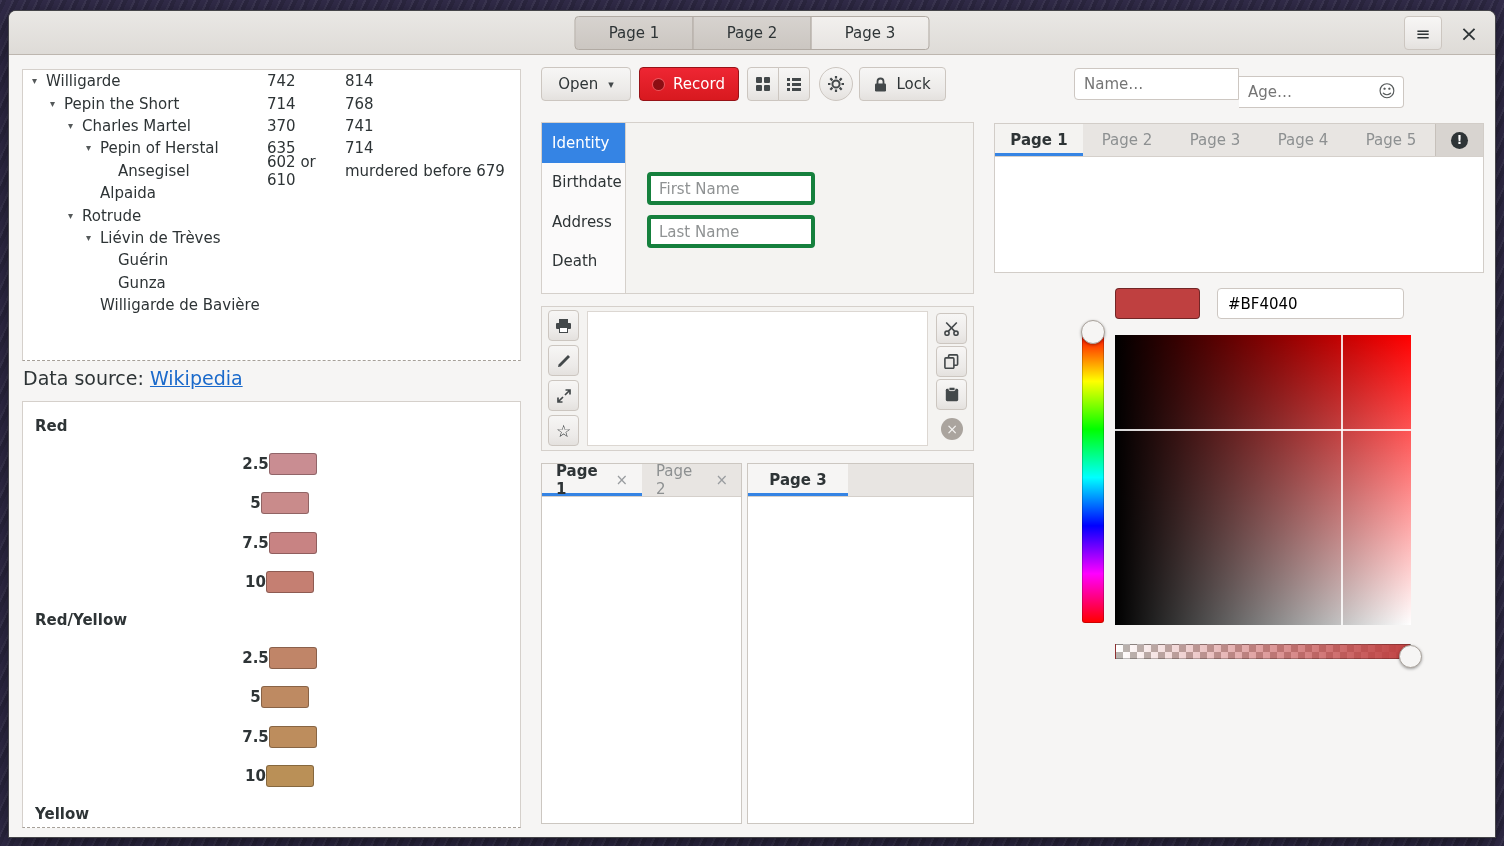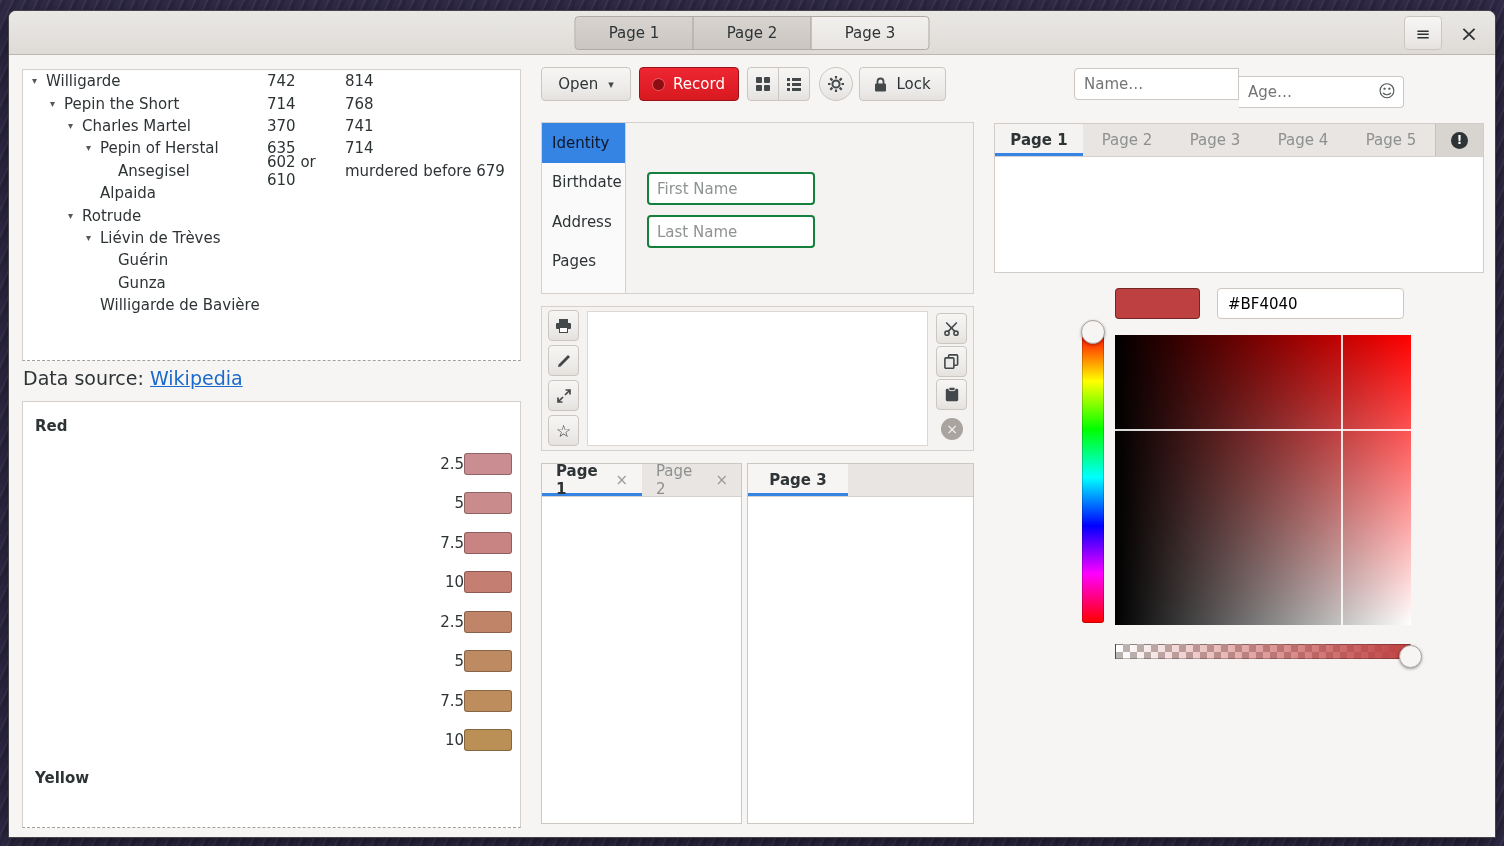--- a/index.html
+++ b/index.html
@@ -49,21 +49,21 @@
   .expander-spacer { width:14px; flex:none; }
   .tr-birth { width:79px; padding-left:7px; flex:none; }
   .tr-death { flex:1; padding-left:6px; white-space:nowrap; }
   .data-source { position:absolute; left:14px; top:356px; font-size:19px; color:#2e3436; }
   .data-source a { color:#1b6acb; text-decoration:underline; }
 
   
   .color-panel { position:absolute; left:13px; top:390px; width:499px; height:427px; background:#fff;
     border:1px solid #d5d0cb; border-bottom:1px dashed #a6a099; overflow:hidden; padding-top:6px; }
   .cl-header { height:36px; display:flex; align-items:center; padding-left:12px; font-weight:bold; }
-  .cl-row { height:39.5px; display:flex; align-items:center; justify-content:flex-end; padding:0 8px 0 24px; }
+  .cl-row { height:39.5px; display:flex; align-items:center; justify-content:center; padding:0 8px 0 24px;font-weight:bold; }
   .cl-swatch { width:48px; height:22px; border-radius:3px; border:1px solid rgba(0,0,0,0.28); flex:none; }
 
   
   .mid-open { position:absolute; left:532px; top:56px; width:90px; height:34px; gap:10px; }
   .open-arrow { font-size:11px; color:#43484a; }
   .mid-record { position:absolute; left:630px; top:56px; width:100px; height:34px; border-radius:4px;
     background:linear-gradient(#ee2633,#d8191f); border:1px solid #971217; color:#fff;
     display:flex; align-items:center; justify-content:center; gap:9px; }
   .record-dot { width:11px; height:11px; border-radius:50%; background:#8c0e13; box-shadow:0 0 0 1px rgba(255,255,255,0.25); }
   .mid-views { position:absolute; left:738px; top:56px; display:flex; }
@@ -71,23 +71,23 @@
   .view-btn:first-child { border-radius:4px 0 0 4px; }
   .view-btn:last-child { border-radius:0 4px 4px 0; margin-left:-1px; }
   .mid-gear { position:absolute; left:810px; top:56px; width:34px; height:34px; border-radius:50%; }
   .mid-lock { position:absolute; left:850px; top:56px; width:87px; height:34px; gap:9px; }
 
   
   .form-box { position:absolute; left:532px; top:111px; width:433px; height:172px;
     border:1px solid #d5d0cb; background:#f4f3f1; display:flex; }
   .form-sidebar { width:84px; background:#fbfafa; border-right:1px solid #d5d0cb; }
   .sb-item { height:39.5px; display:flex; align-items:center; padding-left:10px; }
-  .sb-item.selected { background:var(--blue); color:#0f172a; }
+  .sb-item.selected { background:var(--blue); color:#ffffff; }
   .form-main { flex:1; position:relative; }
-  .entry { width:168px; height:33px; border:2px solid #15803d; border-radius:4px; background:#fff;
+  .entry { width:168px; height:33px; border:4px solid #15803d; border-radius:4px; background:#fff;
     padding:0 8px; font-size:15px; color:#2e3436; outline:none; }
   .entry::placeholder { color:#8f9293; opacity:1; }
   .fm-first { position:absolute; left:21px; top:49px; }
   .fm-last { position:absolute; left:21px; top:92px; }
 
   
   .canvas-box { position:absolute; left:532px; top:295px; width:433px; height:145px;
     border:1px solid #d5d0cb; background:#f4f3f1; }
   .canvas-inner { position:absolute; left:45px; top:4px; right:45px; bottom:4px; background:#fff; border:1px solid #dcd7d2; }
   .tool-btn { position:absolute; width:31px; height:31px; }
@@ -279,20 +279,21 @@
         <span class="cl-swatch" style="background: rgb(201, 139, 139);"></span>
       </div>
       <div class="cl-row">
         <span>7.5</span>
         <span class="cl-swatch" style="background: rgb(200, 131, 131);"></span>
       </div>
       <div class="cl-row">
         <span>10</span>
         <span class="cl-swatch" style="background: rgb(197, 127, 114);"></span>
       </div>
+      <div class="cl-header">Red/Yellow</div>
       <div class="cl-row">
         <span>2.5</span>
         <span class="cl-swatch" style="background: rgb(192, 133, 104);"></span>
       </div>
       <div class="cl-row">
         <span>5</span>
         <span class="cl-swatch" style="background: rgb(190, 138, 98);"></span>
       </div>
       <div class="cl-row">
         <span>7.5</span>
@@ -345,21 +346,21 @@
         <path class="ln" d="M3.5 7 V4.5 a3 3 0 0 1 6 0 V7" stroke-width="1.8"></path>
       </svg>
     <span>Lock</span>
   </div>
 
   <div class="form-box">
     <div class="form-sidebar">
         <div class="sb-item selected">Identity</div>
         <div class="sb-item">Birthdate</div>
         <div class="sb-item">Address</div>
-        <div class="sb-item">Pages</div>
+        <div class="sb-item">Death</div>
       </div>
     <div class="form-main">
       <input class="entry fm-first" placeholder="First Name" style="">
       <input class="entry fm-last" placeholder="Last Name" style="">
     </div>
   </div>
 
   <div class="canvas-box">
     <div class="canvas-inner"></div>
     <div class="btn tool-btn tl-1">

